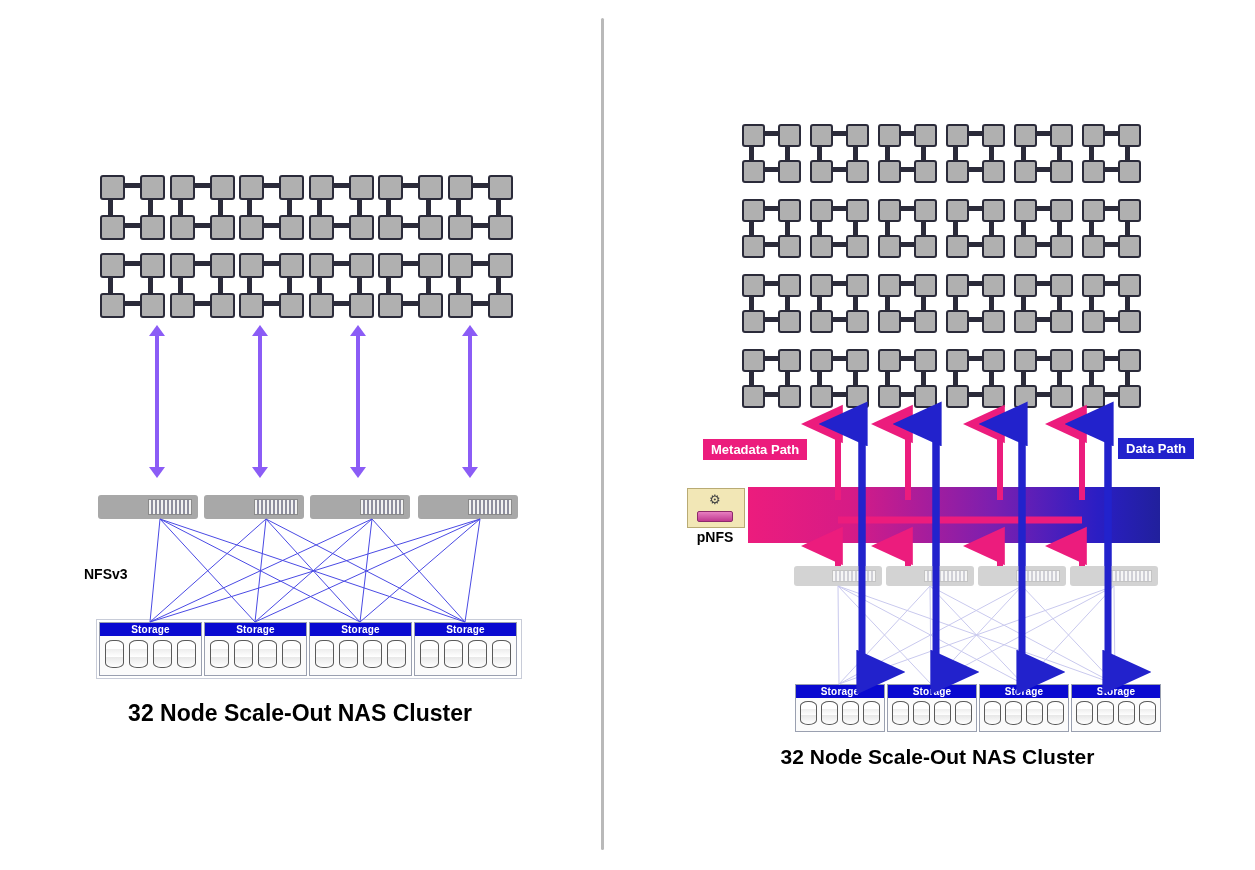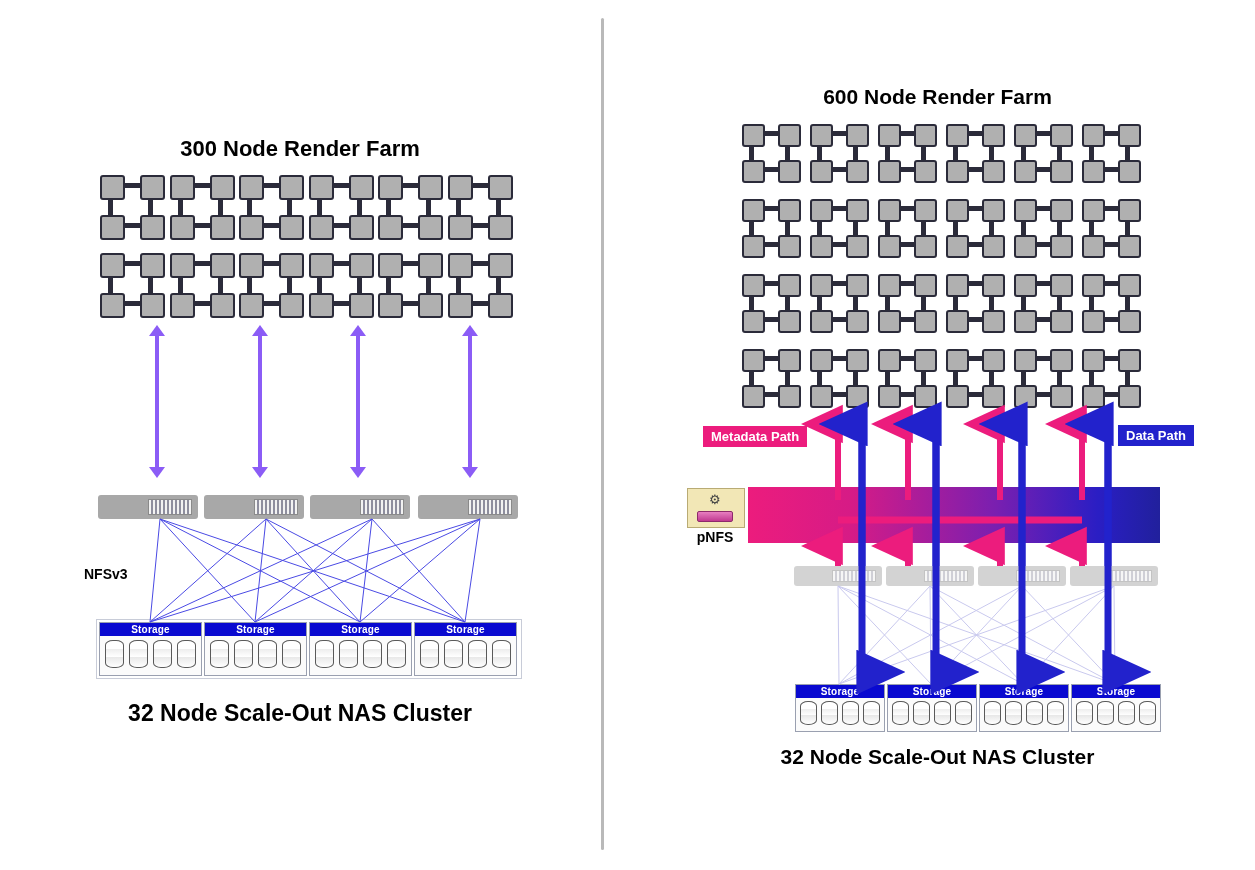--- a/index.html
+++ b/index.html
@@ -182,20 +182,21 @@
   }
 
   
   .pillbox {
     position: absolute;
     color: #fff;
     font-size: 13px;
     font-weight: bold;
     padding: 3px 8px;
     white-space: nowrap;
+    margin-top: 13px;
   }
   #metadata-path-label { background: #ec1c7d; left: 703px; top: 426px; }
   #data-path-label { background: #2222cc; left: 1118px; top: 425px; }
 
   #gradient-bar {
     position: absolute;
     left: 748px;
     top: 487px;
     width: 412px;
     height: 56px;
@@ -242,21 +243,20 @@
     pointer-events: none;
   }
 </style>
 </head>
 <body>
 
 <div class="stage">
 
   <div class="divider"></div>
 
-  <div id="left-title" class="title">300 Node Render Farm</div>
 
   <div class="farm" id="left-farm" style="left: 0px; top: 0px; width: 600px; height: 330px;">
       <div class="cluster" style="left: 100px; top: 175px;">
         <div class="link" style="left: 21px; top: 8px; width: 19px; height: 5px;"></div>
         <div class="link" style="left: 8px; top: 21px; width: 5px; height: 19px;"></div>
         <div class="link" style="left: 21px; top: 48px; width: 19px; height: 5px;"></div>
         <div class="link" style="left: 48px; top: 21px; width: 5px; height: 19px;"></div>
         <div class="box" style="left: 0px; top: 0px; width: 21px; height: 21px;"></div>
         <div class="box" style="left: 40px; top: 0px; width: 21px; height: 21px;"></div>
         <div class="box" style="left: 0px; top: 40px; width: 21px; height: 21px;"></div>
@@ -427,21 +427,20 @@
     <div class="disks">
       <div class="disk"></div>
         <div class="disk"></div>
         <div class="disk"></div>
         <div class="disk"></div>
     </div>
   </div>
 
   <div id="left-bottom-title" class="title">32 Node Scale-Out NAS Cluster</div>
 
-  <div id="right-title" class="title">600 Node Render Farm</div>
 
   <div class="farm" id="right-farm" style="left: 0px; top: 0px; width: 1255px; height: 430px;">
       <div class="cluster" style="left: 742px; top: 124px;">
         <div class="link" style="left: 19px; top: 7px; width: 17px; height: 5px;"></div>
         <div class="link" style="left: 7px; top: 19px; width: 5px; height: 17px;"></div>
         <div class="link" style="left: 19px; top: 43px; width: 17px; height: 5px;"></div>
         <div class="link" style="left: 43px; top: 19px; width: 5px; height: 17px;"></div>
         <div class="box" style="left: 0px; top: 0px; width: 19px; height: 19px;"></div>
         <div class="box" style="left: 36px; top: 0px; width: 19px; height: 19px;"></div>
         <div class="box" style="left: 0px; top: 36px; width: 19px; height: 19px;"></div>

